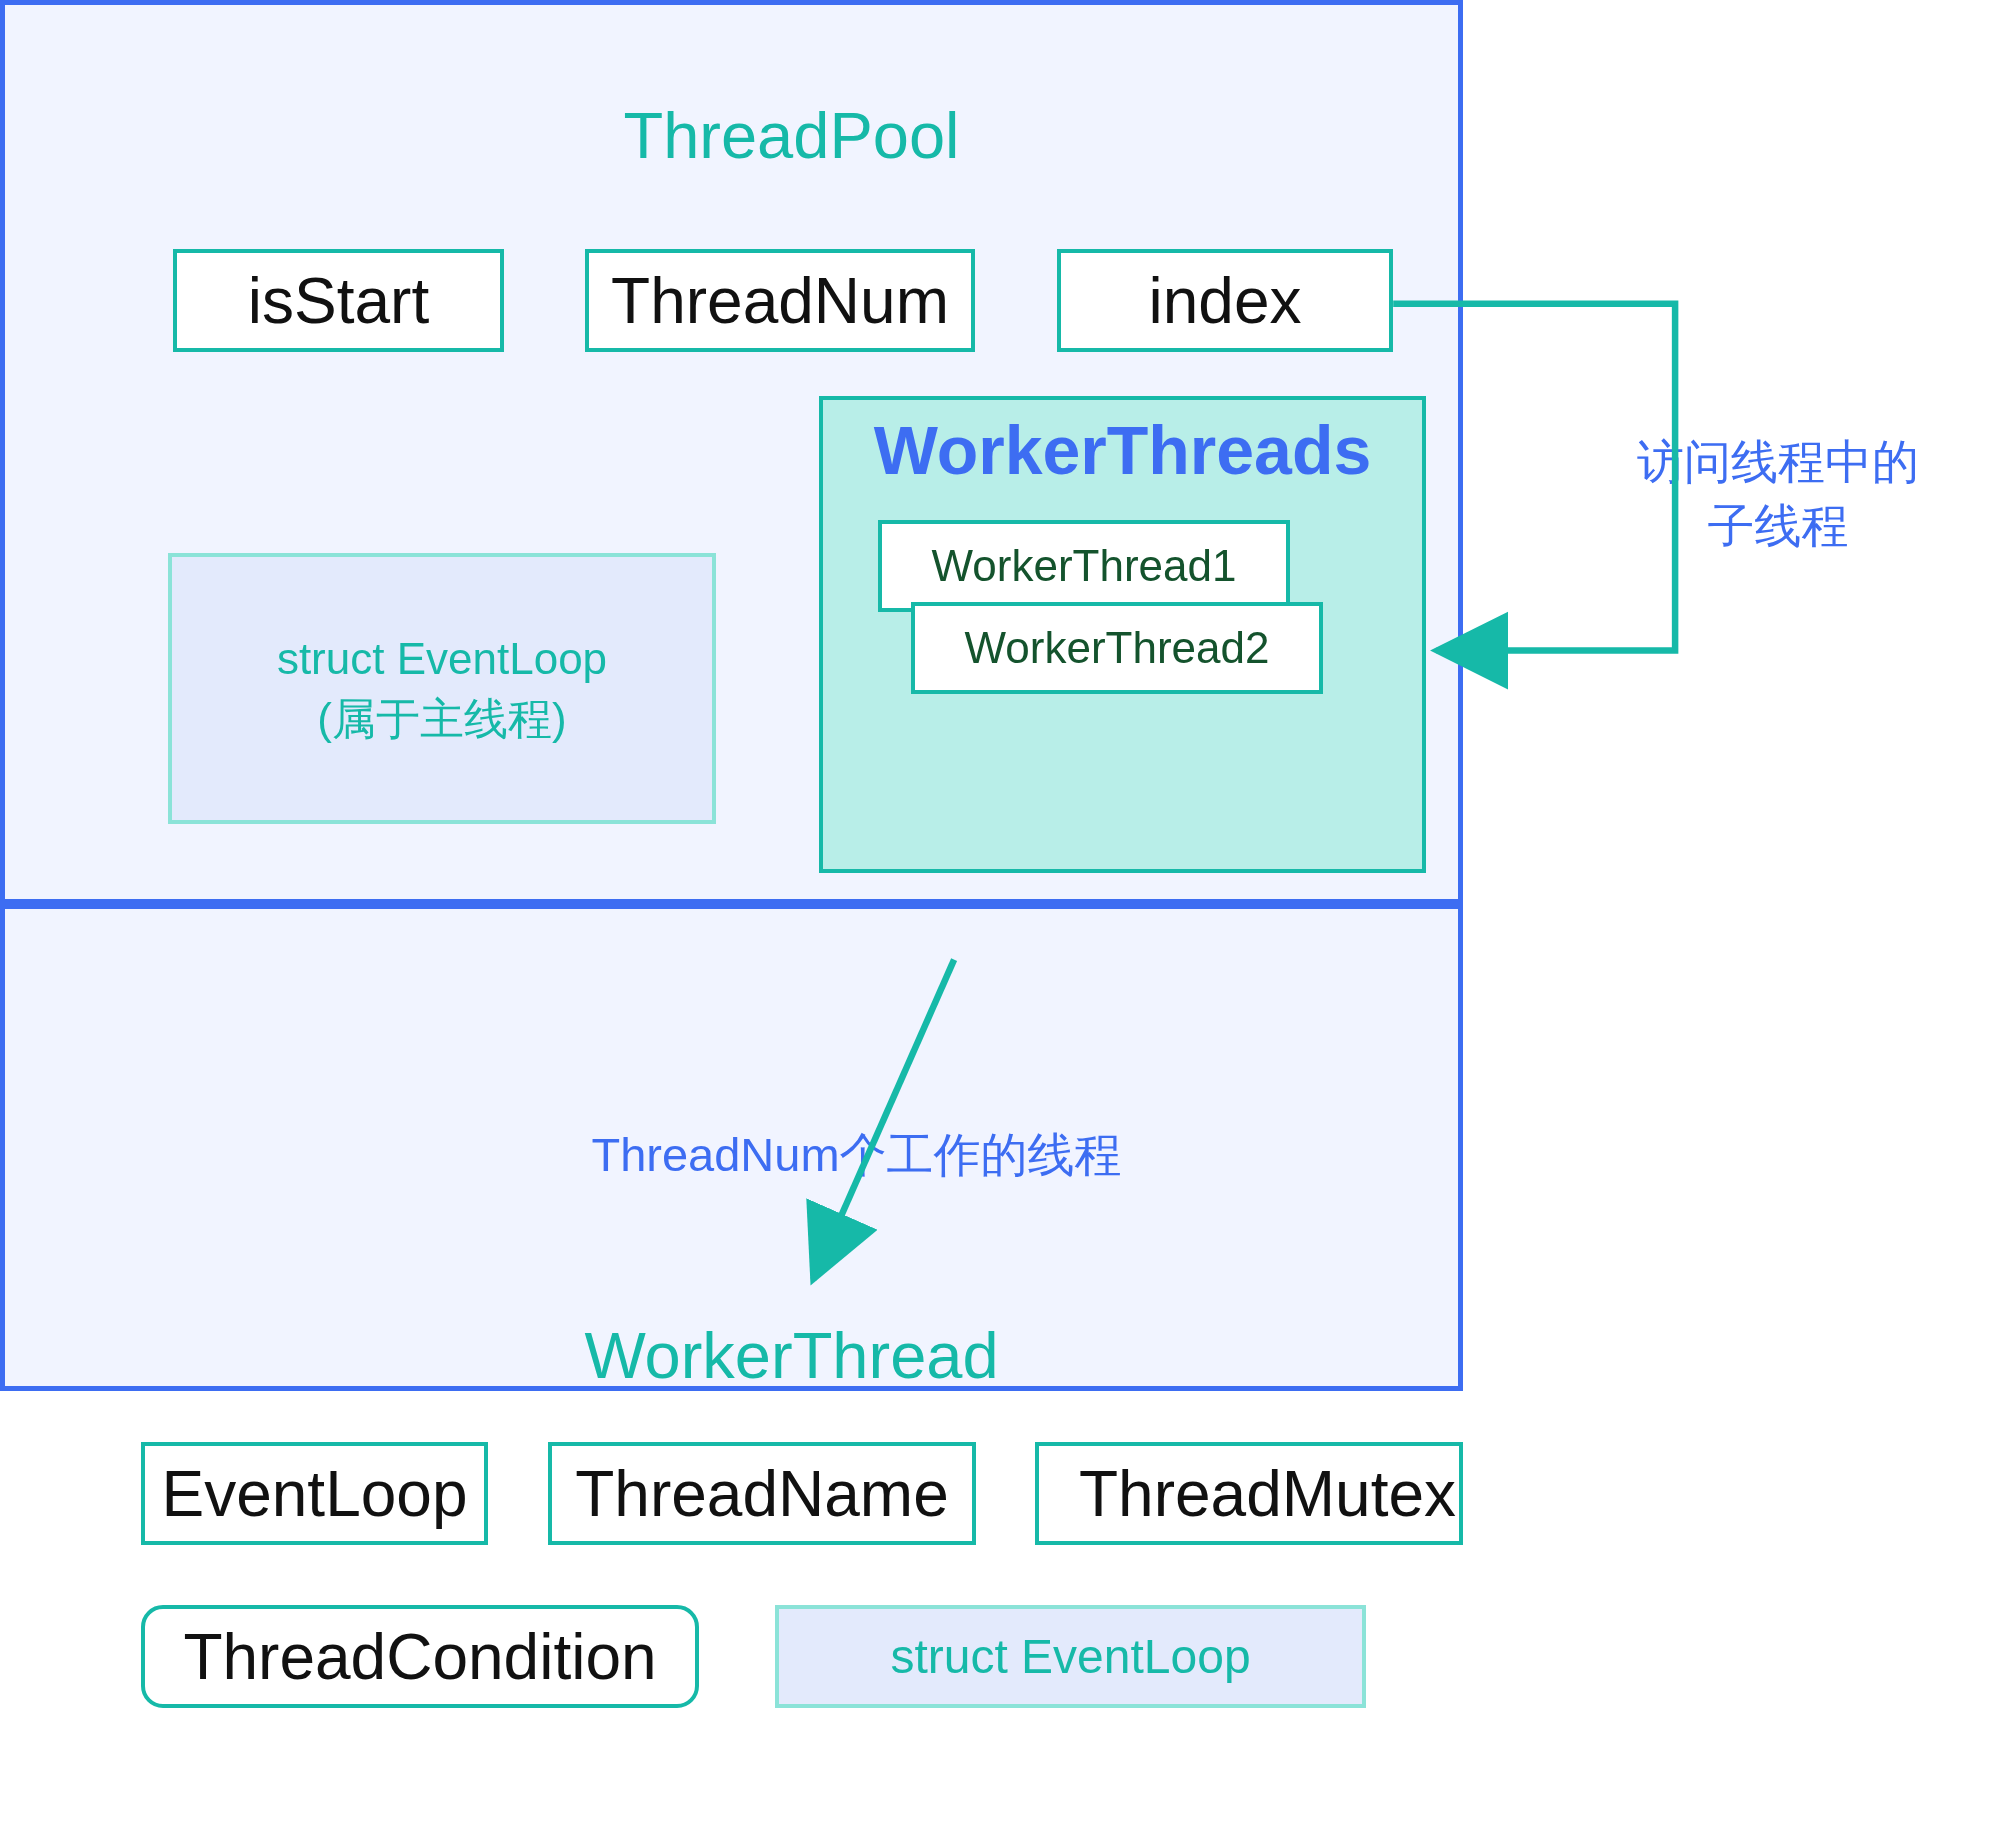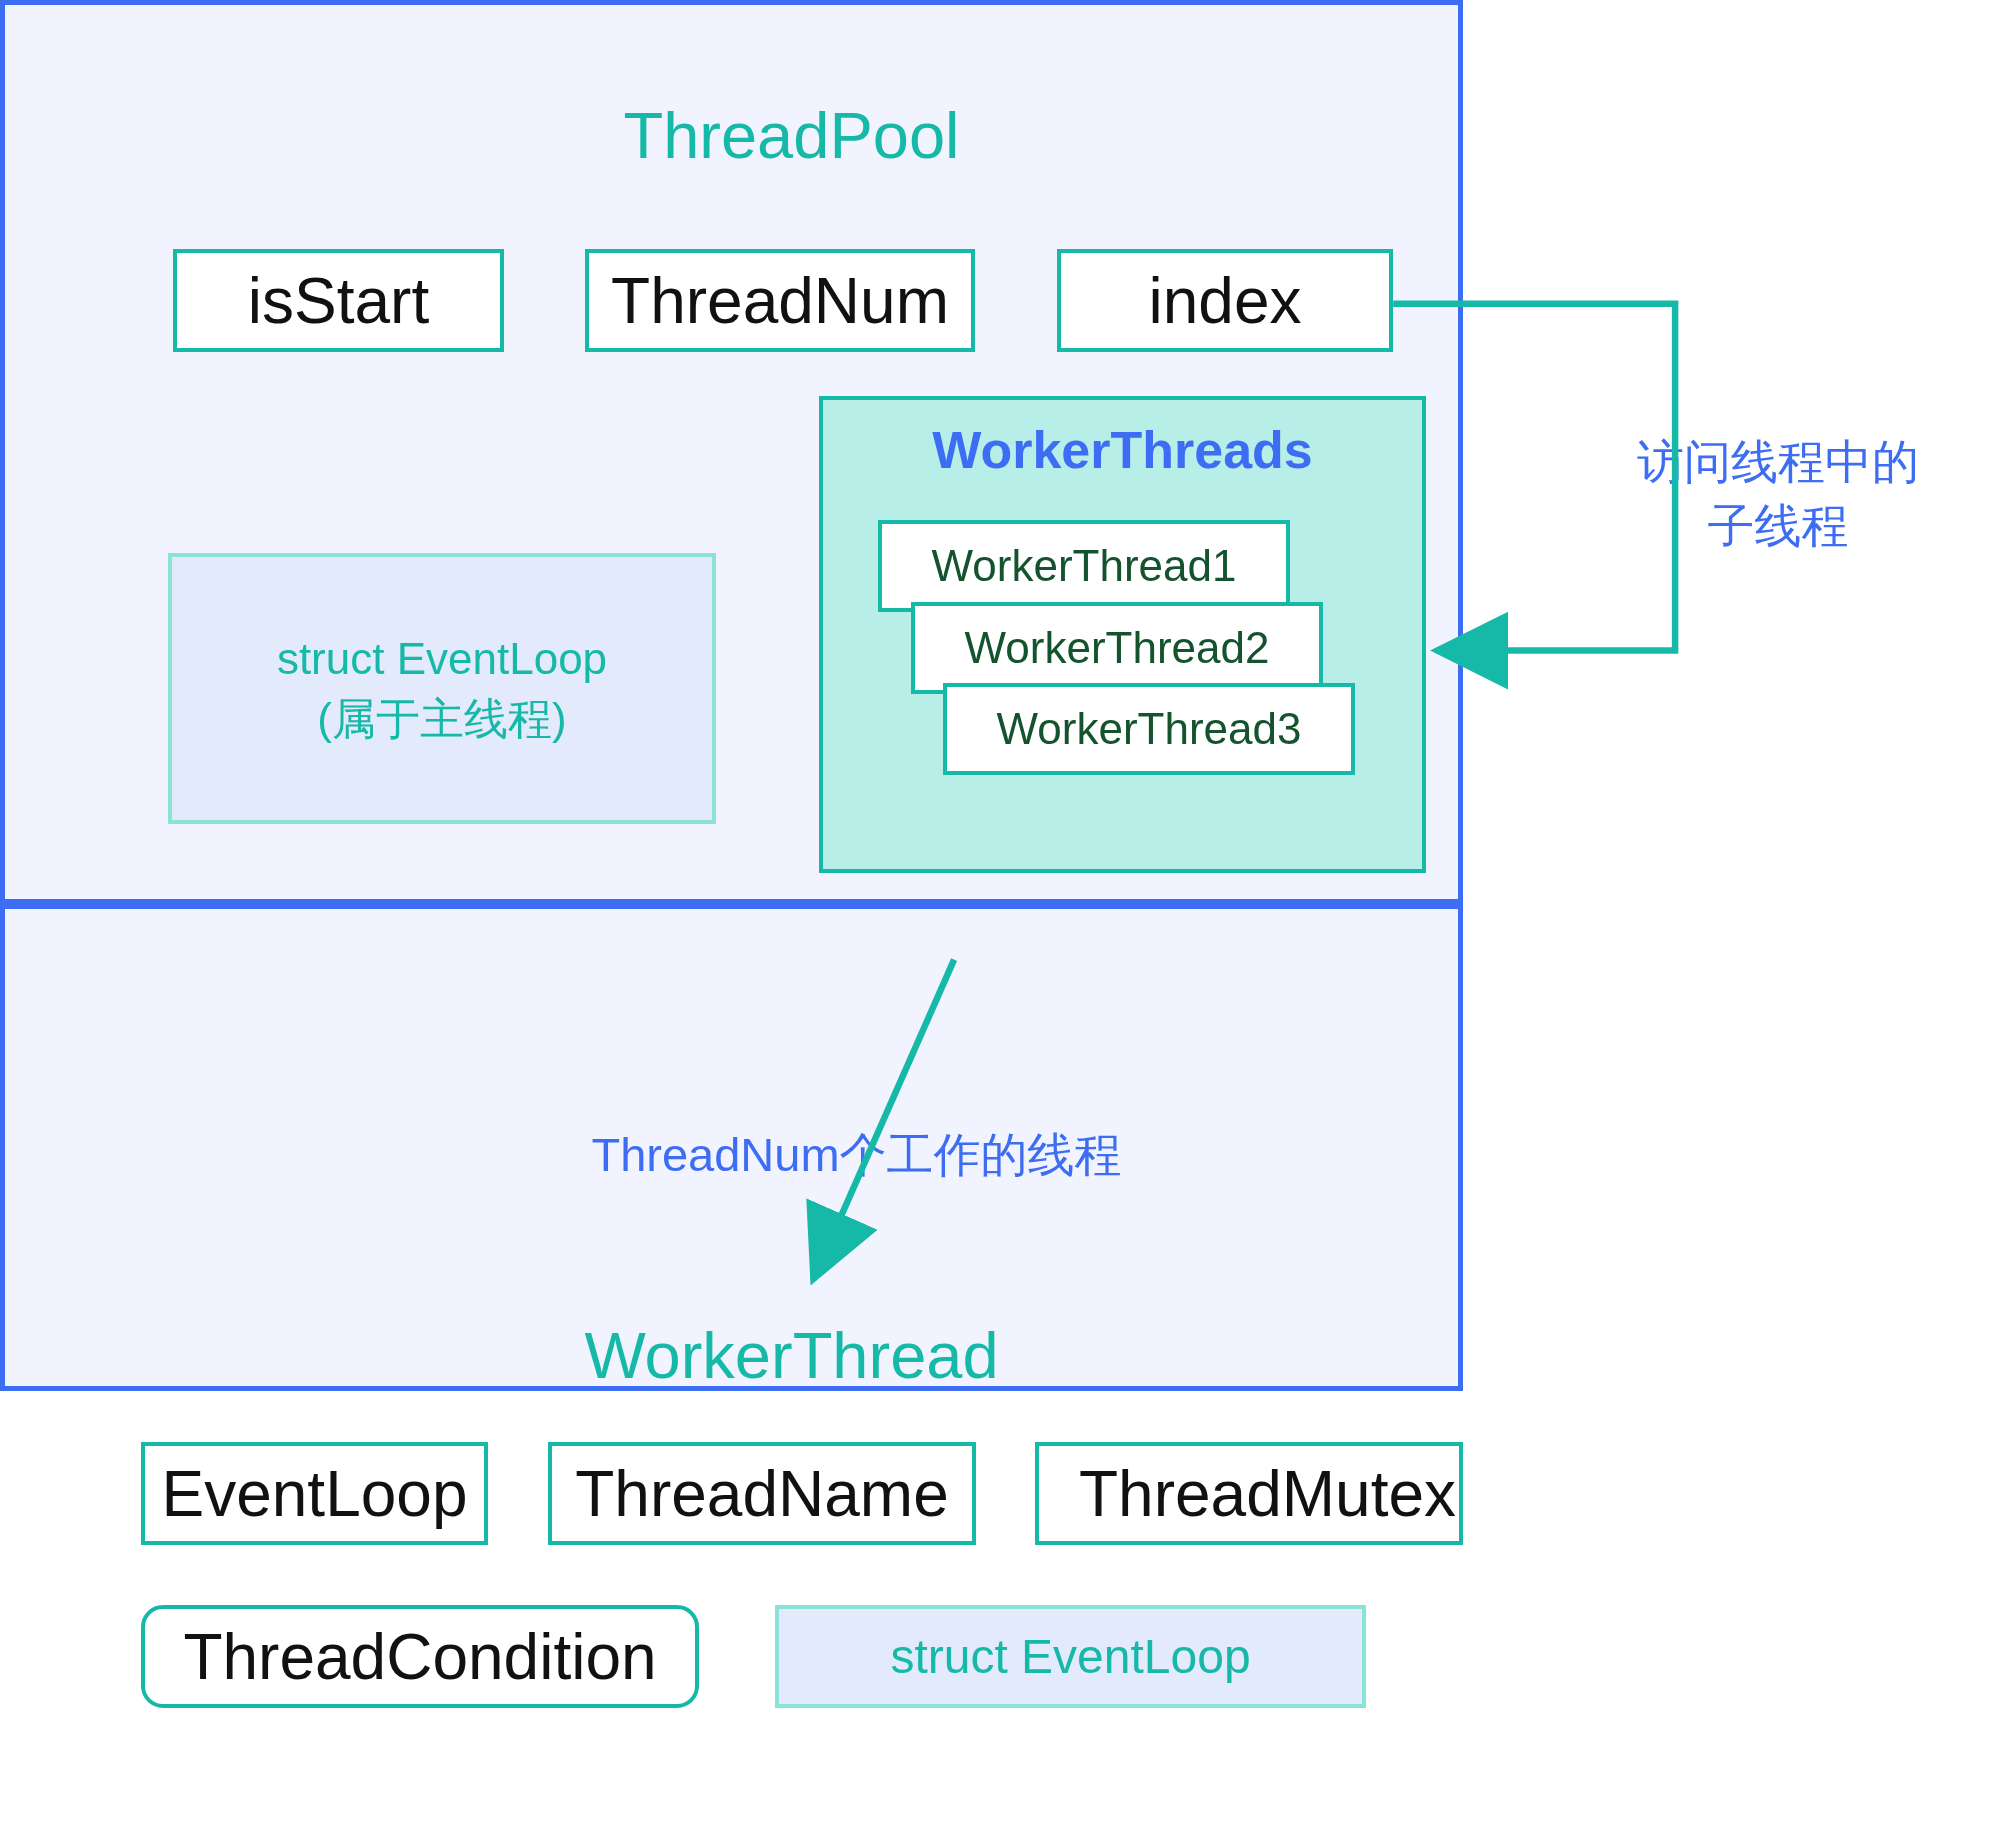--- a/index.html
+++ b/index.html
@@ -148,25 +148,24 @@
   <div class="box field tp-isstart">isStart</div>
   <div class="box field tp-tnum">ThreadNum</div>
   <div class="box field tp-index">index</div>
 
   <div class="box eventloop">
     <div>struct EventLoop</div>
     <div>(属于主线程)</div>
   </div>
 
   <div class="box workerthreads"></div>
-  <div class="box blue-text workerthreads-title" style="font-size:52px;font-weight:600;">WorkerThreads</div>
+  <div class="box blue-text workerthreads-title" style="font-size:68px;font-weight:600;">WorkerThreads</div>
 
   <div class="wt-card wt1">WorkerThread1</div>
   <div class="wt-card wt2">WorkerThread2</div>
-  <div class="wt-card wt3">WorkerThread3</div>
 
   <div class="box blue-text side-label">
     <div>访问线程中的</div>
     <div>子线程</div>
   </div>
 
   <div class="box blue-text mid-label">ThreadNum个工作的线程</div>
 
   <div class="workerthread"></div>
   <div class="box title teal-text workerthread-title">WorkerThread</div>

